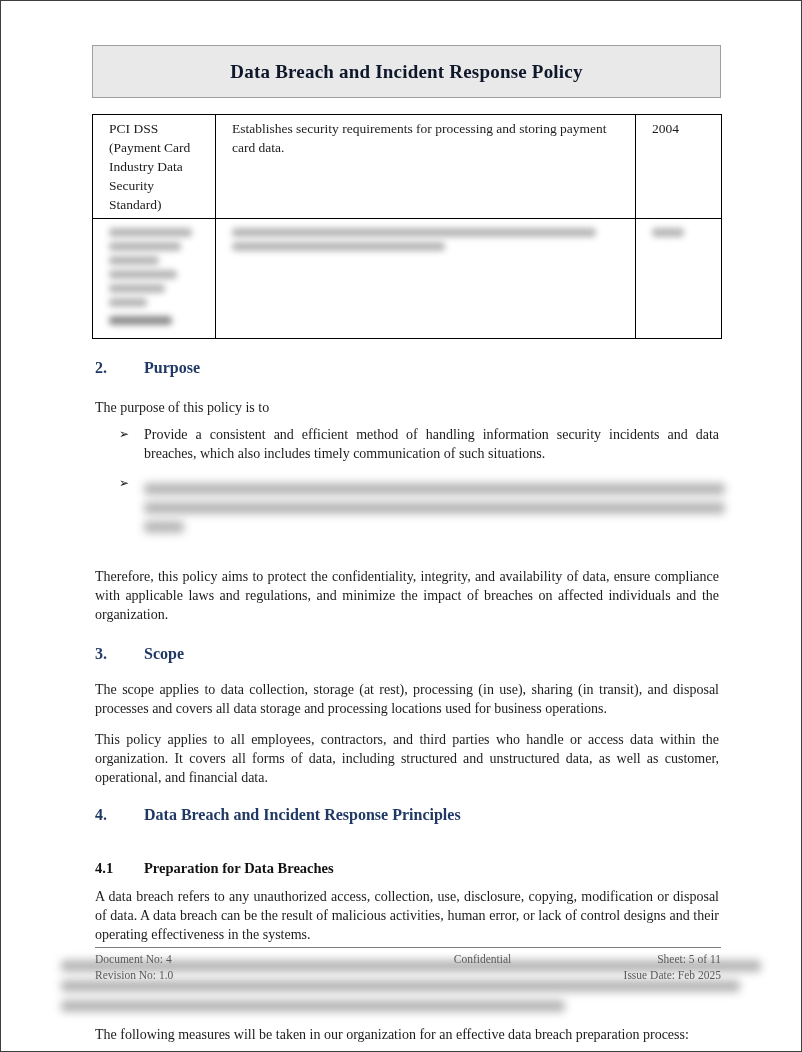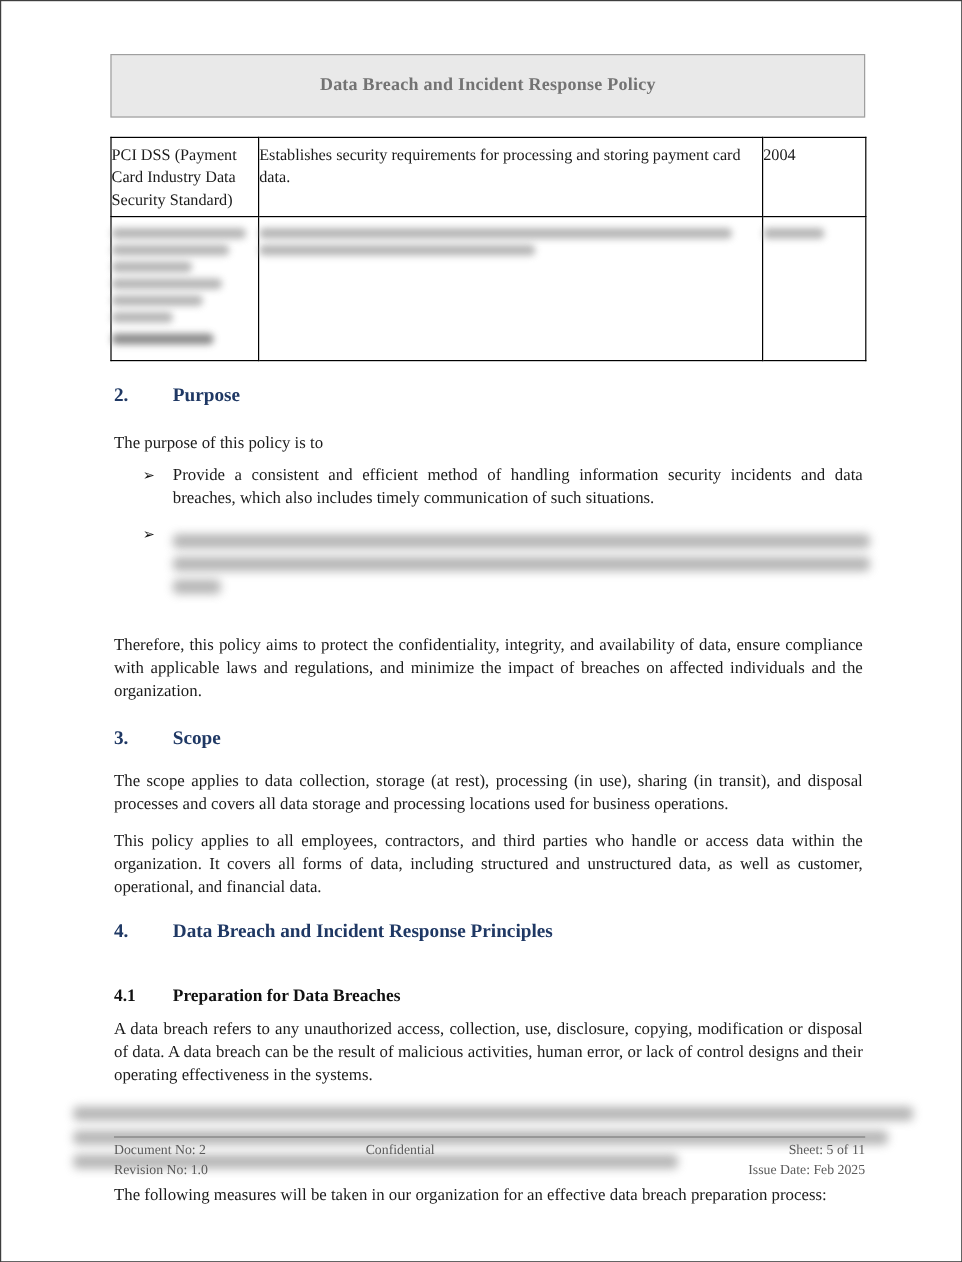--- a/index.html
+++ b/index.html
@@ -20,36 +20,36 @@
   .banner {
     margin: 44px 80px 0 91px;
     height: 53px;
     background: #e9e9e9;
     border: 1px solid #9f9f9f;
     display: flex;
     align-items: center;
     justify-content: center;
   }
   .banner .title {
-    font-size: 15px;
+    font-size: 19px;
     font-weight: bold;
-    color: #737373;
+    color: #0f172a;
     letter-spacing: 0.2px;
   }
   
   table.ref-table {
     border-collapse: collapse;
     margin: 16px 0 0 91px;
     width: 629px;
     table-layout: fixed;
   }
   table.ref-table td {
     border: 1px solid #000;
     vertical-align: top;
-    padding: 4px 0;
+    padding: 4px 16px;
     font-size: 13.5px;
     line-height: 19px;
   }
   td.c1 { width: 123px; }
   td.c2 { width: 420px; }
   td.c3 { width: 86px; margin-top: 28px; }
   tr.r1 td { height: 58px; }
   tr.r2 td { height: 120px; }
   
   .rl {
@@ -112,21 +112,21 @@
     top: 946px;
     border-top: 1px solid #7f7f7f;
     padding-top: 3px;
     display: flex;
     justify-content: space-between;
     font-size: 11.5px;
     line-height: 16px;
     color: #5a5a5a;
   }
   .footer .fcol { width: 33%; }
-  .footer .fcenter { text-align: left; font-family: Liberation Serif, serif; }
+  .footer .fcenter { text-align: right; font-family: Liberation Serif, serif; }
   .footer .fright { text-align: right; }
 </style>
 </head>
 <body>
 
 <div class="page">
 
   <div class="banner">
     <span class="title">Data Breach and Incident Response Policy</span>
   </div>
@@ -210,21 +210,21 @@
       <div class="rl" style="width:97%"></div>
       <div class="rl" style="width:72%"></div>
     </div>
 
     <p style="margin-top:13px">The following measures will be taken in our organization for an effective data breach preparation process:</p>
 
   </div>
 
   <div class="footer">
     <div class="fcol">
-      <div>Document No: 2</div>
+      <div>Document No: 4</div>
       <div>Revision No: 1.0</div>
     </div>
     <div class="fcol fcenter">
       <div>Confidential</div>
     </div>
     <div class="fcol fright">
       <div>Sheet: 5 of 11</div>
       <div>Issue Date: Feb 2025</div>
     </div>
   </div>

